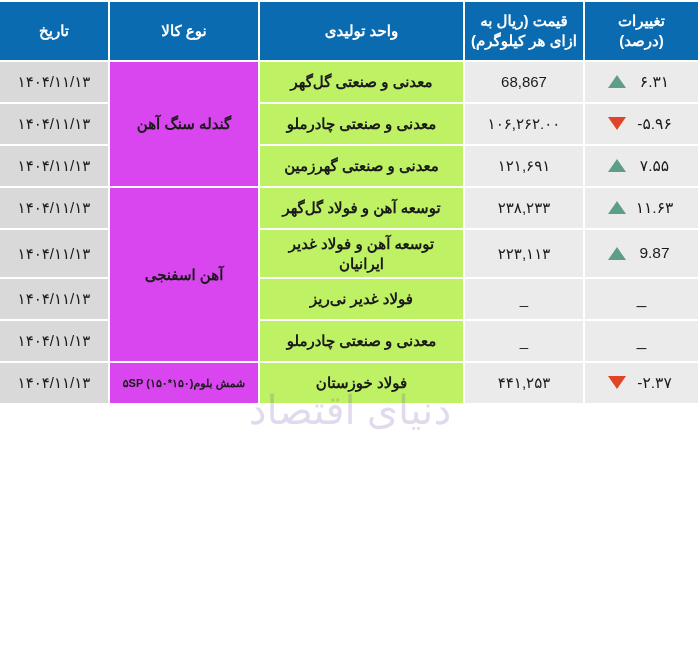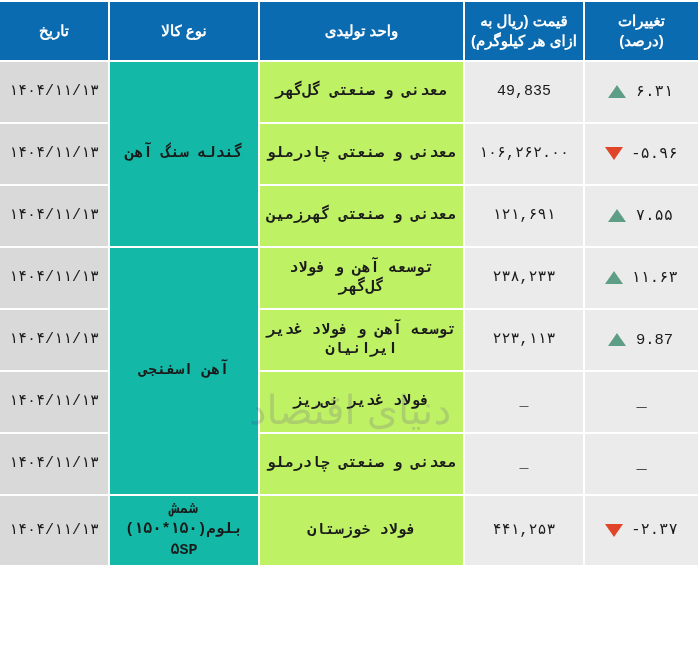--- a/index.html
+++ b/index.html
@@ -54,38 +54,37 @@
     line-height: 1.35;
     height: 60px;
     box-sizing: border-box;
   }
   table.stats td {
     border: 2px solid #ffffff;
     text-align: center;
     vertical-align: middle;
     font-size: 15px;
     color: #1a1a1a;
-    height: 62px;
+    height: 42px;
     box-sizing: border-box;
     padding: 4px 6px;
     line-height: 1.3;
-    font-family: Liberation Mono, monospace;
   }
   td.c-date {
     background: #d9d9d9;
     font-size: 14.5px;
     white-space: nowrap;
   }
   td.c-type {
-    background: #14b8a6;
+    background: #d946ef;
     font-weight: bold;
     font-size: 16px;
   }
   td.c-type.type-bloom {
-    font-size: 15px;
+    font-size: 11px;
     line-height: 1.35;
   }
   td.c-unit {
     background: #bef264;
     font-weight: bold;
     font-size: 16px;
   }
   td.c-price {
     background: #ebebeb;
     font-size: 15.5px;
@@ -185,21 +184,21 @@
       </tr>
     </thead>
     <tbody id="table-body">
         <tr>
           <td class="c-change">
             <div class="chg-wrap">
               <span class="tri up"></span>
               <span class="chg-val">۶.۳۱</span>
             </div>
           </td>
-          <td class="c-price">49,835</td>
+          <td class="c-price">68,867</td>
           <td class="c-unit">معدنی و صنعتی گل‌گهر</td>
           <td class="c-type" rowspan="3">گندله سنگ آهن</td>
           <td class="c-date">۱۴۰۴/۱۱/۱۳</td>
         </tr>
         <tr>
           <td class="c-change">
             <div class="chg-wrap">
               <span class="tri down"></span>
               <span class="chg-val">-۵.۹۶</span>
             </div>

